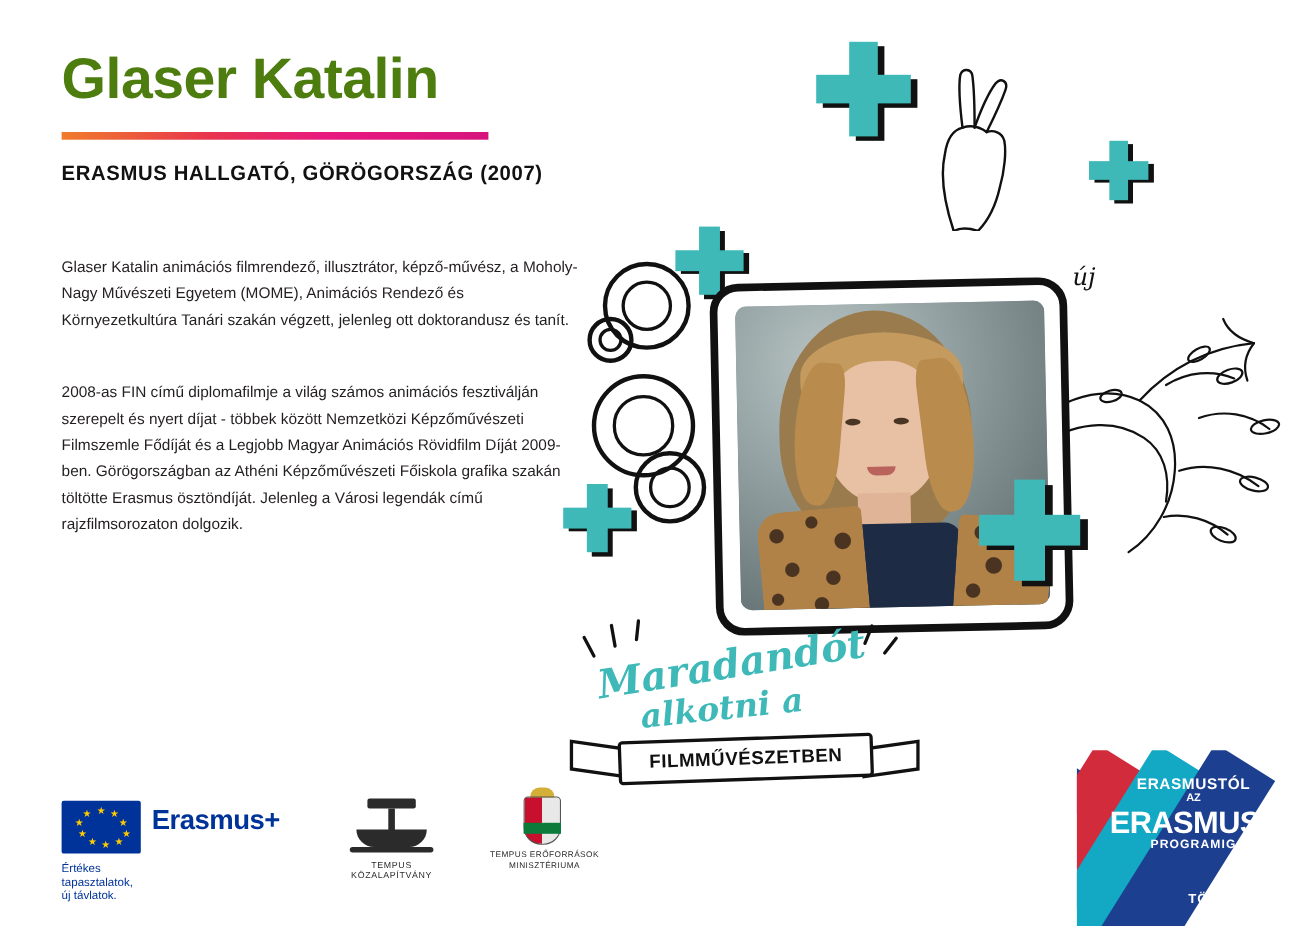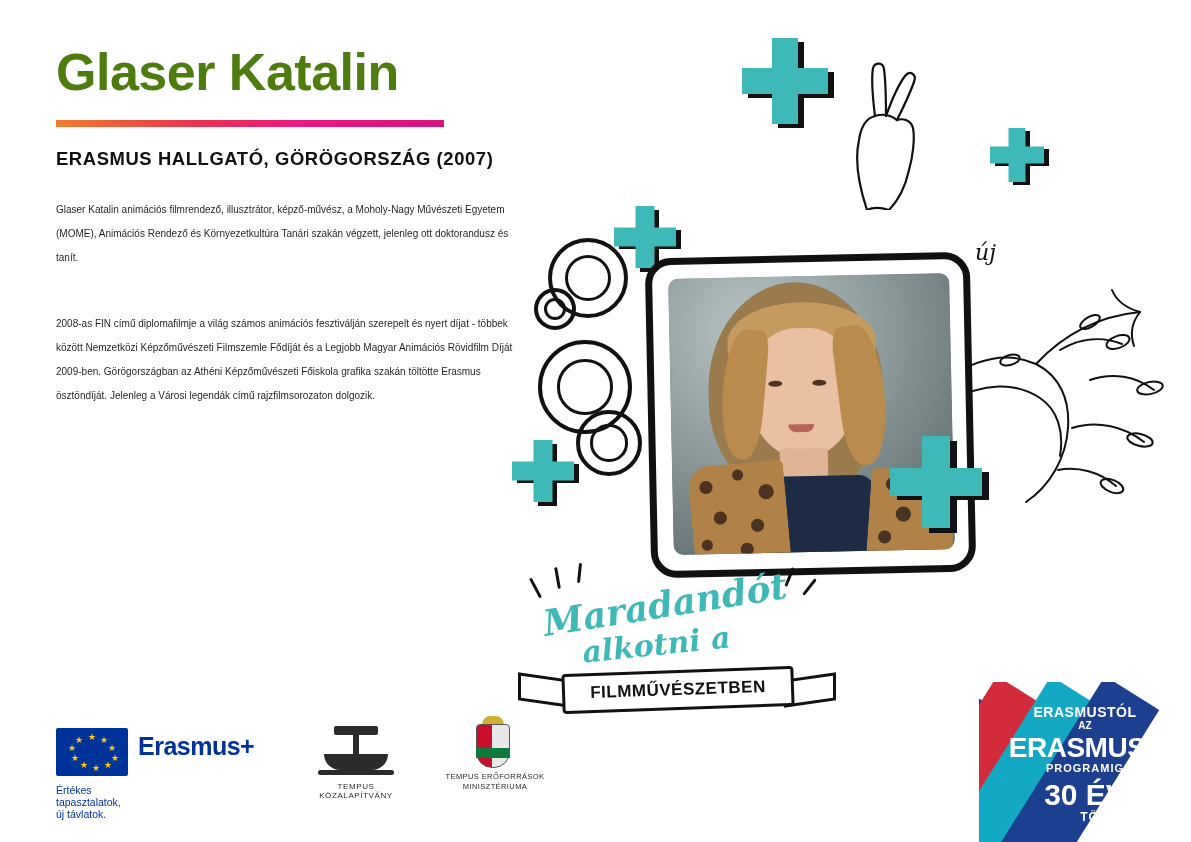--- a/index.html
+++ b/index.html
@@ -28,21 +28,21 @@
   .subtitle{
     position:absolute;left:56px;top:148px;
     font-size:19px;font-weight:bold;letter-spacing:0.6px;
     color:#111;
     font-stretch:condensed;
     transform:scaleX(0.97);
     transform-origin:left top;
   }
   .para{
     position:absolute;left:56px;width:470px;
-    font-size:10px;line-height:24px;color:#231f20;
+    font-size:14px;line-height:24px;color:#231f20;margin-top:32px;
   }
   #para1{top:198px;}
   #para2{top:312px;}
 
   
   .cross{position:absolute;}
   .cross span{position:absolute;background:#3fb8b8;display:block;}
   .cross .h{left:0;top:50%;transform:translateY(-50%);}
   .cross .v{top:0;left:50%;transform:translateX(-50%);}
   .cross .shadow{position:absolute;background:#111;z-index:-1;}
@@ -318,18 +318,17 @@
   <div class="badge">
     <div class="stripe s1"></div>
     <div class="stripe s2"></div>
     <div class="stripe s3"></div>
     <div class="stripe s4"></div>
     <div class="btxt">
       <div class="bl1">ERASMUSTÓL</div>
       <div class="bl2">AZ</div>
       <div class="bl3">ERASMUS+</div>
       <div class="bl4">PROGRAMIG</div>
-      <div class="bl5">30 ÉV</div>
       <div class="bl6">TÖRTÉNETE</div>
     </div>
   </div>
 
 </div>
 
 </body></html>

